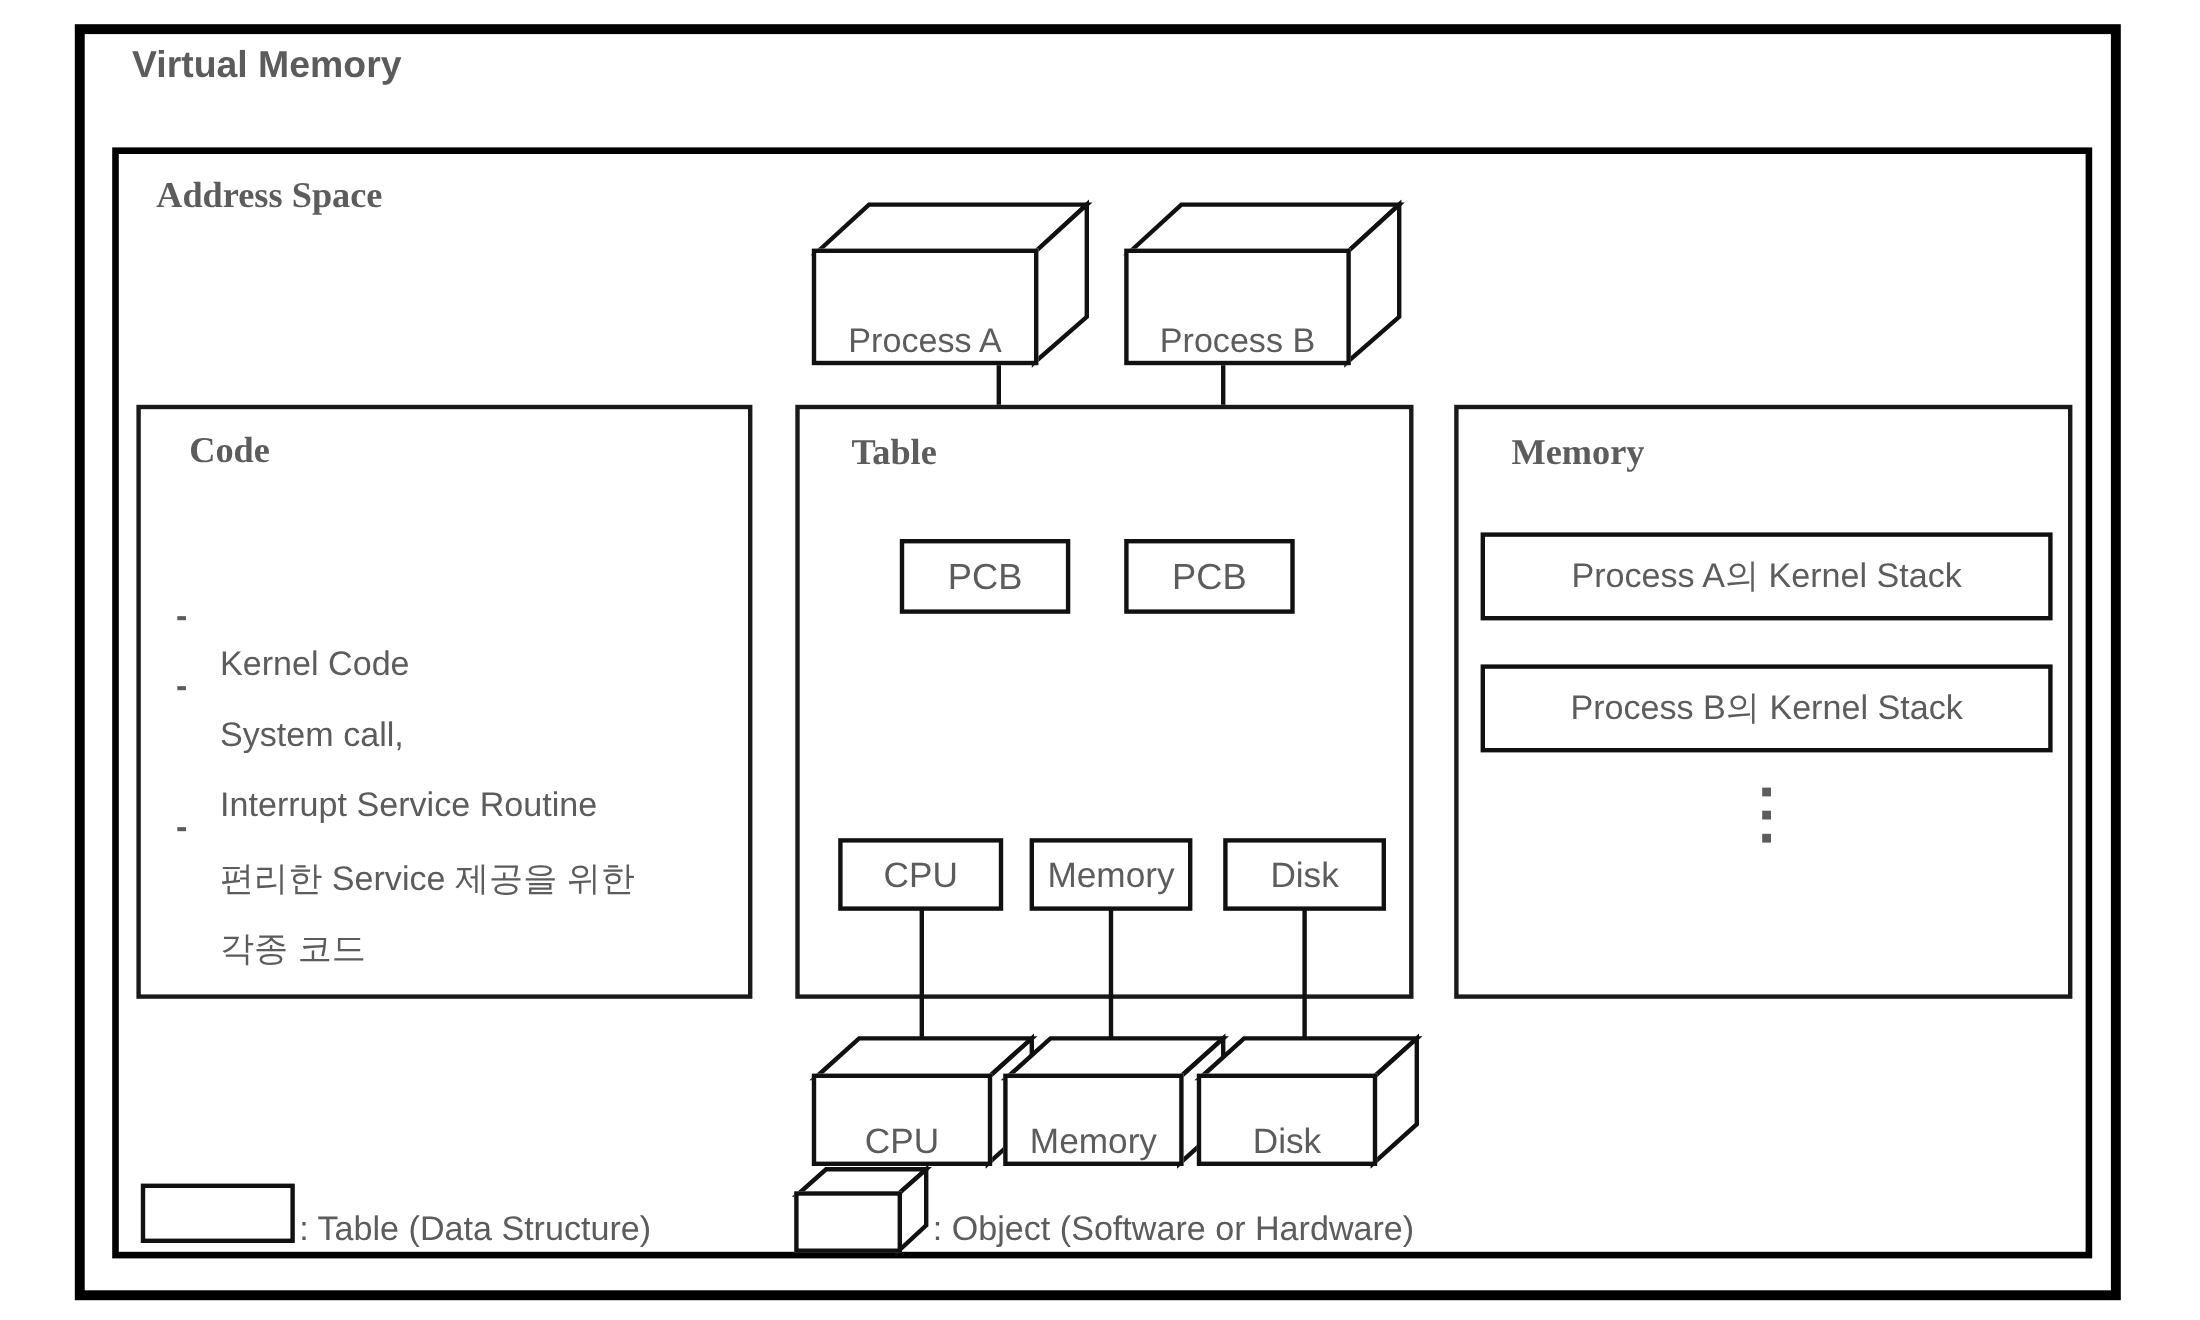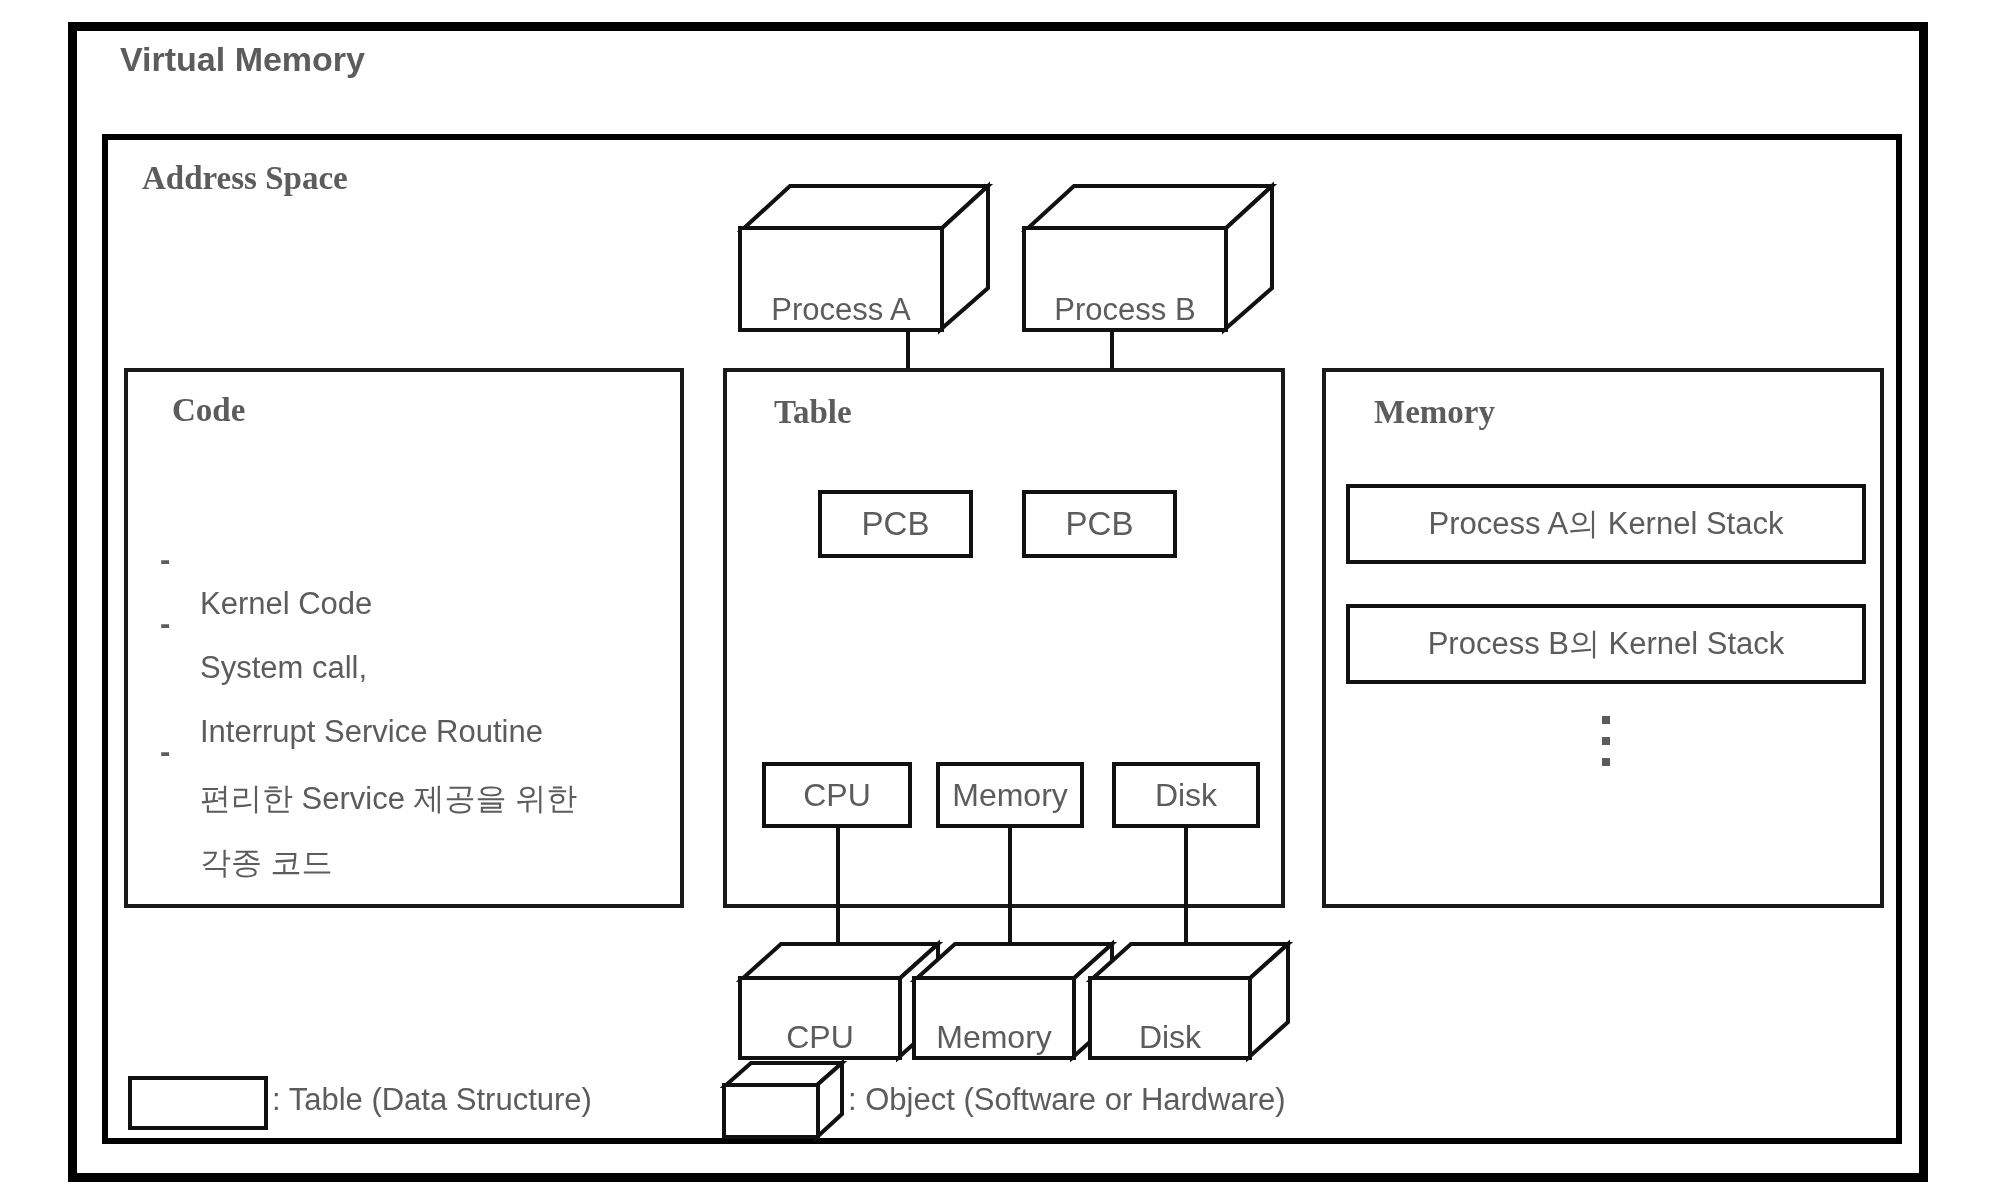--- a/index.html
+++ b/index.html
@@ -120,20 +120,21 @@
     height: 8px;
     background: #5c5c5c;
   }
 
   
   .legend-text {
     position: absolute;
     color: #5c5c5c;
     font-size: 31px;
     white-space: nowrap;
+    margin-top: 17px;
   }
 </style>
 </head>
 <body>
 
 <div id="canvas">
 
   <div class="frame frame-outer" style="left:68px; top:22px; width:1860px; height:1160px;"></div>
   <div class="hdr hdr-xl" style="left:96px; top:40px;">Virtual Memory</div>
 

